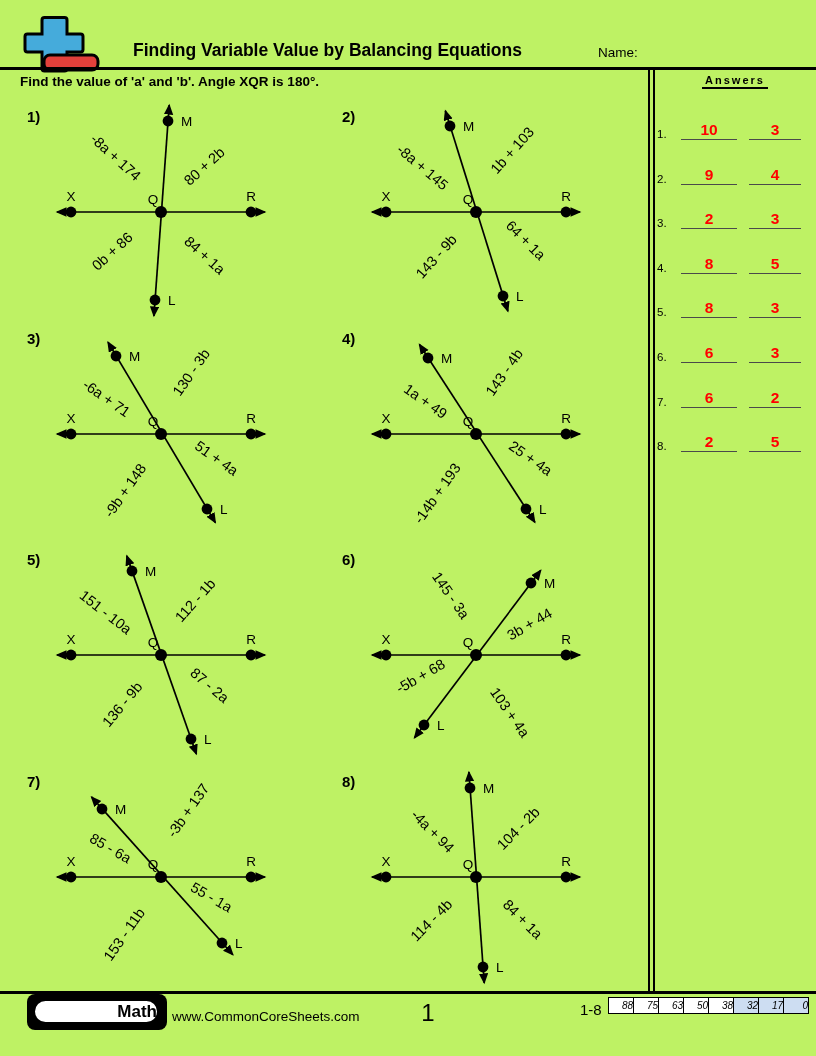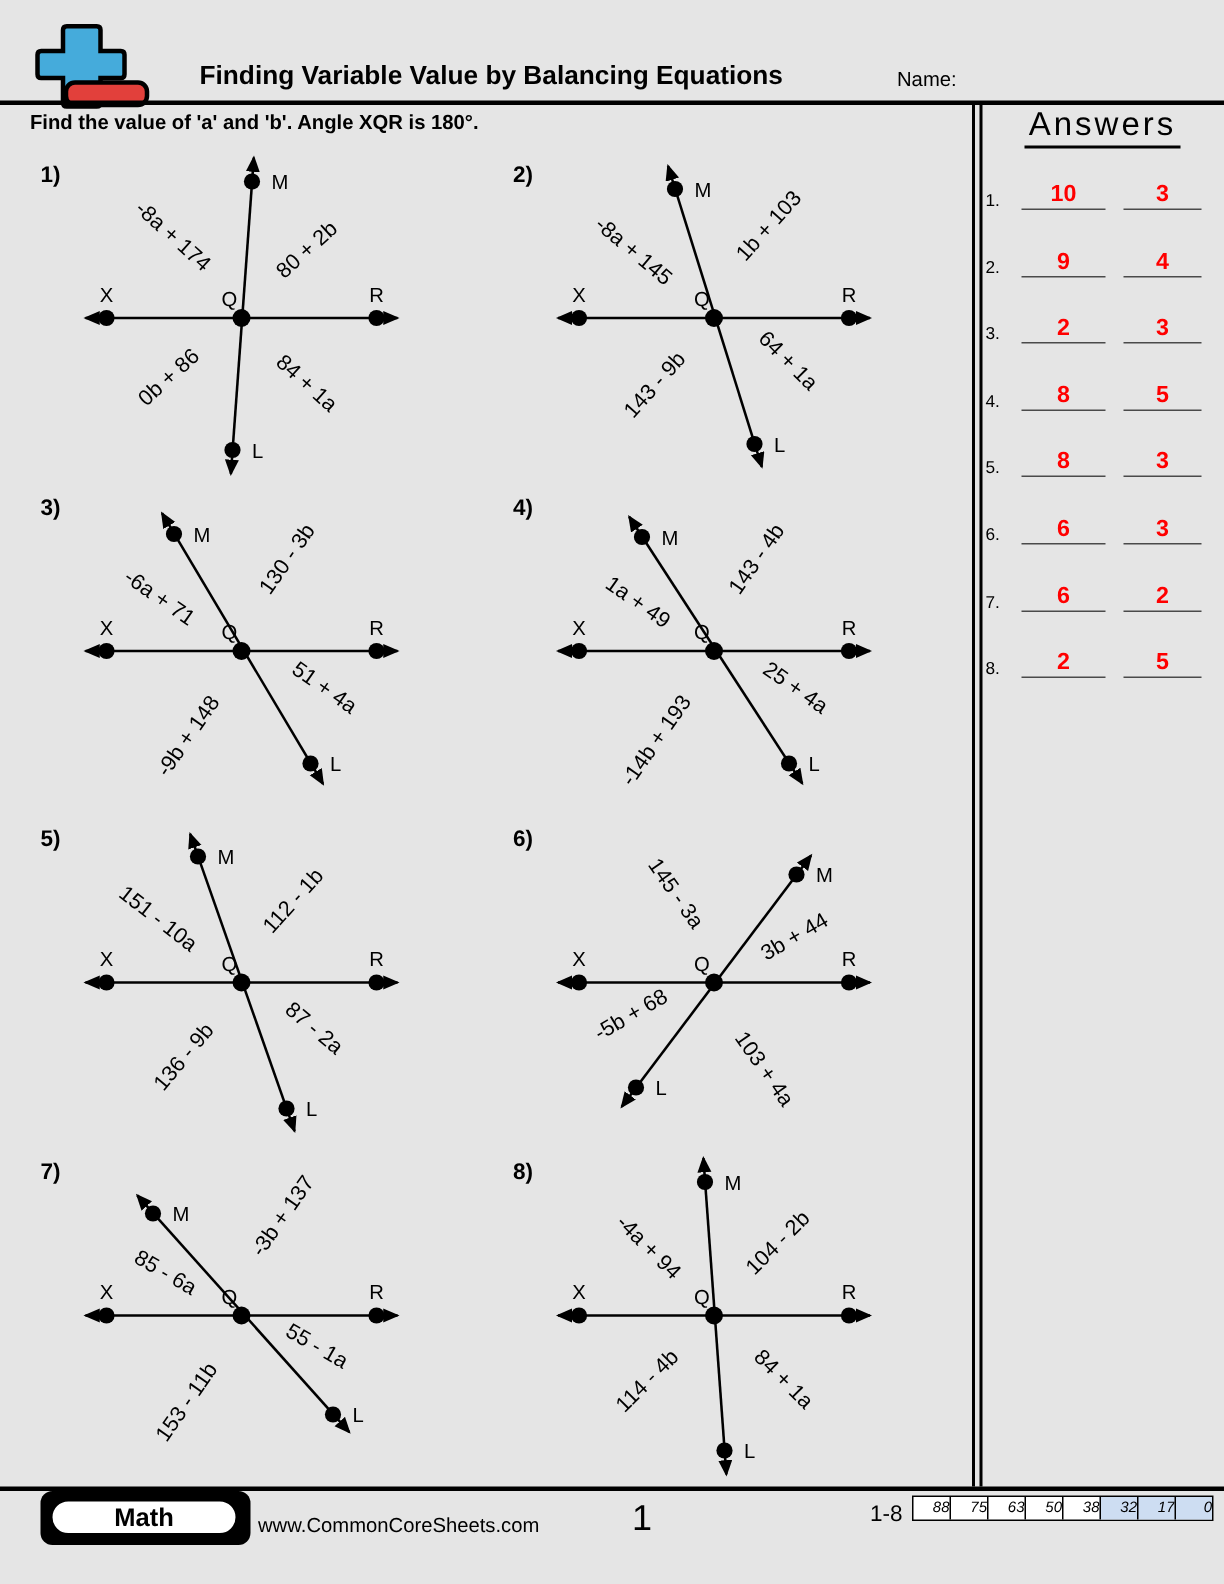--- a/index.html
+++ b/index.html
@@ -1,52 +1,52 @@
 <!DOCTYPE html>
 <html><head>
 <meta charset="utf-8">
 <style>
   html,body{margin:0;padding:0;background:#fff;}
-  .page{position:relative;width:816px;height:1056px;background:#e5e5e5;overflow:hidden;
+  .page{position:relative;width:816px;height:1056px;background:#bef264;overflow:hidden;
         font-family:"Liberation Sans",sans-serif;color:#000;}
 
   
   .logo{position:absolute;left:20px;top:14px;}
   .header-title{position:absolute;left:0;top:40px;width:655px;text-align:center;
                 font-size:17.5px;font-weight:bold;}
   .name-label{position:absolute;left:562px;top:45px;font-size:13.5px;margin-left:36px;}
   .answer-key{position:absolute;left:622px;top:38px;width:194px;font-size:19.5px;
               font-weight:bold;color:#ff0000;letter-spacing:.5px;}
   .hrule{position:absolute;left:0;top:67px;width:816px;height:3px;background:#000;}
   .instruction{position:absolute;left:20px;top:74px;font-size:13.5px;font-weight:bold;}
 
   
   .vline{position:absolute;top:70px;height:921px;width:1.8px;background:#000;}
   .v1{left:648px;}.v2{left:652.8px;}
 
   
   .answers-title{position:absolute;left:656px;top:70px;width:158px;text-align:center;}
-  .answers-title span{display:inline-block;border-bottom:2.5px solid #000;font-weight:normal;
-                      font-size:22px;letter-spacing:2px;padding:0 3px 1px;text-align:center;}
+  .answers-title span{display:inline-block;border-bottom:2.5px solid #000;font-weight:bold;
+                      font-size:11px;letter-spacing:2px;padding:0 3px 1px;text-align:center;}
   .ans-row{position:absolute;left:655px;width:160px;height:22px;display:flex;align-items:flex-end;}
   .anum{font-size:11.5px;width:20px;flex:none;padding-left:2px;}
   .blank{flex:none;width:56px;border-bottom:1.7px solid #4a4a4a;text-align:center;margin-left:4px;text-decoration:underline;}
   .blank.b2{width:52px;margin-left:12px;}
   .aval{color:#ff0000;font-weight:bold;font-size:15.5px;line-height:1.1;display:inline-block;padding-bottom:1px;}
 
   
   .problem{position:absolute;width:314px;height:222px;}
   .pnum{position:absolute;left:12px;top:8px;font-weight:bold;font-size:15px;}
   .problem svg{position:absolute;left:0;top:0;overflow:visible;}
 
   
   .frule{position:absolute;left:0;top:991px;width:816px;height:3px;background:#000;}
   .badge{position:absolute;left:27px;top:994px;width:140px;height:36px;background:#000;border-radius:8px;}
   .badge-pill{position:absolute;left:5px;top:4px;width:128px;height:27px;background:#fff;
-              border:3px solid #000;border-radius:15px;box-sizing:border-box;text-align:center;
+              border:3px solid #000;border-radius:15px;box-sizing:border-box;text-align:right;
               line-height:21px;font-weight:bold;font-size:17px;}
   .website{position:absolute;left:172px;top:1009px;font-size:13.5px;}
   .pageno{position:absolute;left:398px;top:999px;width:60px;text-align:center;font-size:24px;}
   .score-label{position:absolute;left:580px;top:1001px;font-size:15px;}
   .score-table{position:absolute;left:608px;top:997px;display:flex;border:1.6px solid #000;background:#fff;}
   .score-cell{width:24px;height:15px;line-height:15px;text-align:right;font-size:10px;border-left:1.6px solid #000;font-style:italic;}
   .score-cell:first-child{border-left:none;}
   .score-cell.shaded{background:#cdddf2;}
 </style>
 </head>

